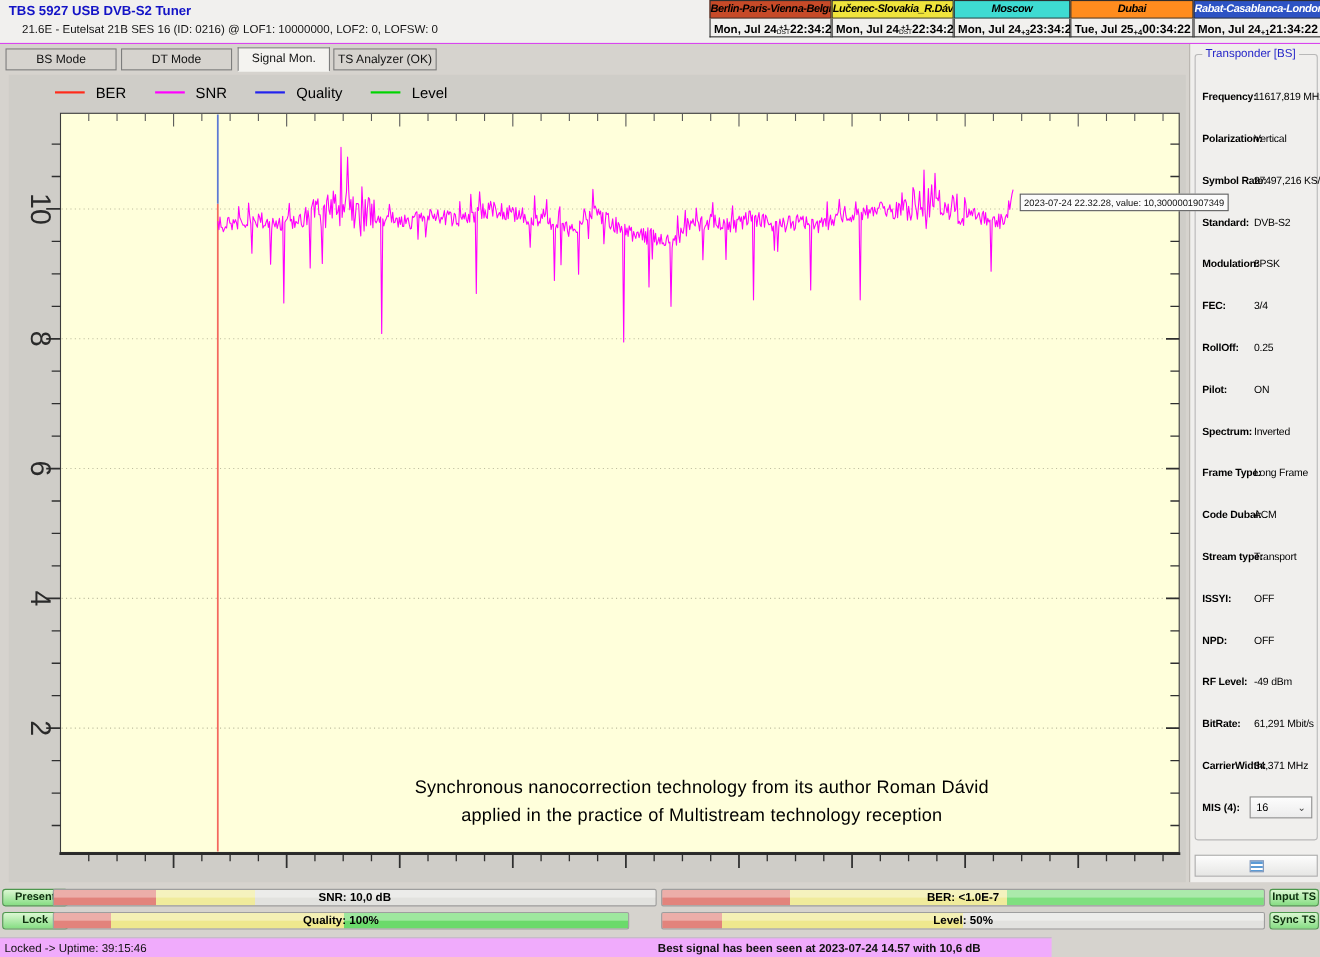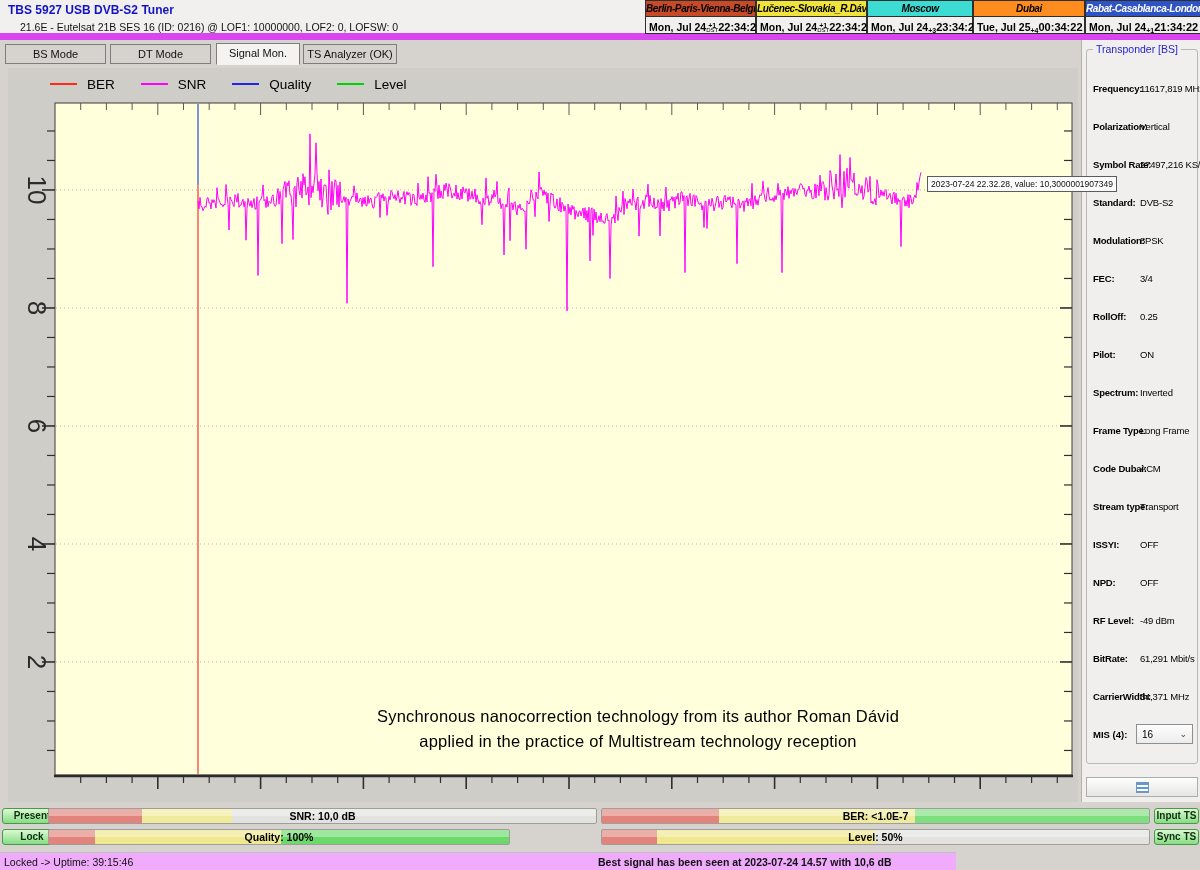--- a/index.html
+++ b/index.html
@@ -1,20 +1,20 @@
 <!DOCTYPE html>
 <html><head>
 <meta charset="utf-8">
 <style>
   * { margin:0; padding:0; box-sizing:border-box; }
   html,body { width:1200px; height:870px; }
   body { font-family:"Liberation Sans",sans-serif; background:#d6d3ce; position:relative; overflow:hidden; }
 
   
-  #header { position:absolute; left:0; top:0; width:1200px; height:40px; background:#f1f0ee; border-bottom:7px solid #d946ef; }
+  #header { position:absolute; left:0; top:0; width:1200px; height:40px; background:#f1f0ee; border-bottom:1px solid #d946ef; }
   #app-title { position:absolute; left:8px; top:3px; font-size:12px; font-weight:bold; color:#1313c6; }
   #app-subtitle { position:absolute; left:20px; top:21px; font-size:10.5px; color:#141414; }
 
   #clocks { position:absolute; left:645px; top:0; display:flex; }
   .clock { width:111px; }
   .clock:nth-child(3){ width:106px; } .clock:nth-child(4){ width:112px; } .clock:nth-child(5){ width:116px; }
   .clock-name { height:17px; line-height:16px; text-align:center; font-size:10px; font-style:italic; font-weight:bold;
                 border:1px solid #2e2e2e; letter-spacing:-0.4px; white-space:nowrap; overflow:hidden; }
   .clock-time { height:17px; border:1px solid #2e2e2e; border-top:none; background:#f1f0ee; display:flex; align-items:flex-end;
                 padding:0 3px; justify-content:space-between; }
@@ -405,21 +405,21 @@
   </div>
 </div>
 
 <div id="gauge-area">
   <div class="gbtn" style="left:2px; top:3px;">Present</div>
   <div class="gauge" style="left: 48px; top: 3px; width: 549px; background: linear-gradient(to right, rgb(226, 131, 124) 0%, rgb(226, 131, 124) 17%, rgb(240, 235, 156) 17%, rgb(240, 235, 156) 33.5%, rgb(226, 226, 223) 33.5%, rgb(226, 226, 223) 100%);"><span>SNR: 10,0 dB</span></div>
   <div class="gauge" style="left: 601px; top: 3px; width: 549px; background: linear-gradient(to right, rgb(226, 131, 124) 0%, rgb(226, 131, 124) 21.3%, rgb(240, 235, 156) 21.3%, rgb(240, 235, 156) 57.3%, rgb(127, 223, 127) 57.3%, rgb(127, 223, 127) 100%);"><span>BER: &lt;1.0E-7</span></div>
   <div class="gbtn" style="left:1154px; top:3px; width:45px;">Input TS</div>
 
   <div class="gbtn" style="left:2px; top:24px;">Lock</div>
-  <div class="gauge" style="left: 48px; top: 24px; width: 462px; background: linear-gradient(to right, rgb(226, 131, 124) 0%, rgb(226, 131, 124) 10%, rgb(239, 232, 142) 10%, rgb(239, 232, 142) 50.5%, rgb(107, 218, 107) 50.5%, rgb(107, 218, 107) 100%); text-align: center;"><span>Quality: 100%</span></div>
+  <div class="gauge" style="left: 48px; top: 24px; width: 524px; background: linear-gradient(to right, rgb(226, 131, 124) 0%, rgb(226, 131, 124) 10%, rgb(239, 232, 142) 10%, rgb(239, 232, 142) 50.5%, rgb(107, 218, 107) 50.5%, rgb(107, 218, 107) 100%); text-align: center;"><span>Quality: 100%</span></div>
   <div class="gauge" style="left: 601px; top: 24px; width: 549px; background: linear-gradient(to right, rgb(226, 131, 124) 0%, rgb(226, 131, 124) 10%, rgb(239, 232, 142) 10%, rgb(239, 232, 142) 50%, rgb(226, 226, 223) 50%, rgb(226, 226, 223) 100%);"><span>Level: 50%</span></div>
   <div class="gbtn" style="left:1154px; top:24px; width:45px;">Sync TS</div>
 </div>
 
 <div id="status-bar">
   <span id="status-left">Locked -&gt; Uptime: 39:15:46</span>
   <span id="status-best">Best signal has been seen at 2023-07-24 14.57 with 10,6 dB</span>
 </div>
 
 </body></html>

